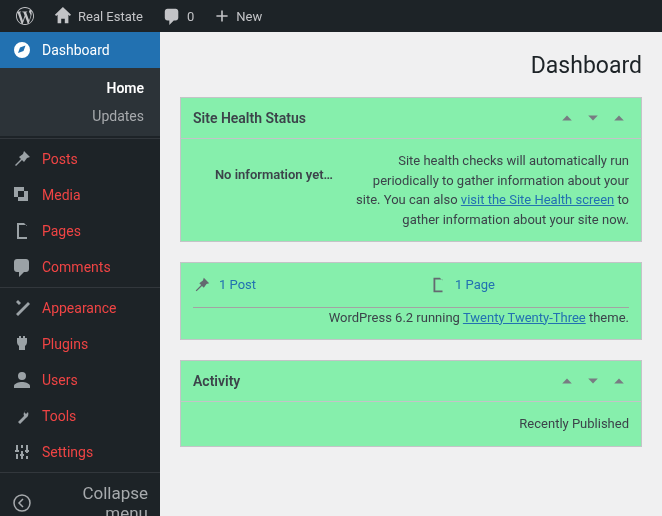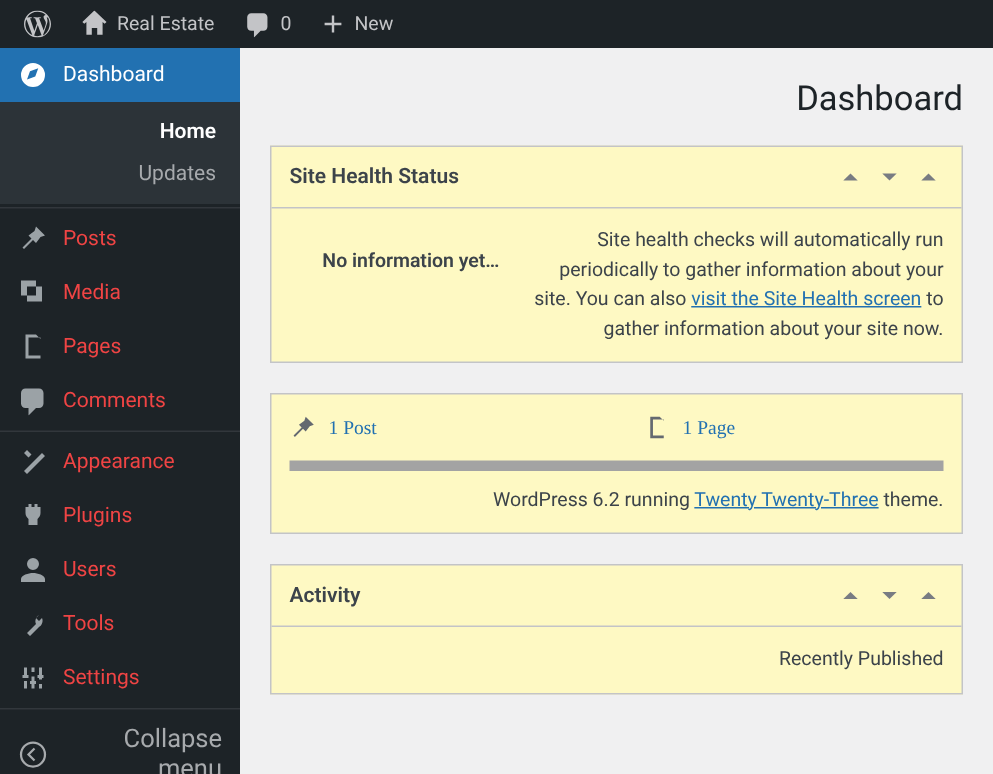--- a/index.html
+++ b/index.html
@@ -14,36 +14,36 @@
 .sidebar .menu-item.active::after { content: ""; position: absolute; right: -8px; top: 50%; margin-top: -8px; border: 8px solid transparent; border-right-color: #f0f0f1; }
 .sidebar .sub { background: #2c3338; padding: 6px 4px; }
 .sidebar .sub .sub-item { padding: 6px 12px; color: #a7aaad; cursor: pointer; font-size: 14px; }
 .sidebar .sub .sub-item.current { color: #fff; font-weight: 600; }
 .sidebar .sep { border-top: 1px solid #32373c; margin: 2px 0; }
 .sidebar .collapse { display: flex; align-items: center; gap: 10px; padding: 8px 12px; color: #a7aaad; cursor: pointer; font-size: 17px; }
 .sidebar svg { fill: rgba(240,246,252,.6); width: 20px; height: 20px; flex-shrink: 0; }
 .sidebar .menu-item.active svg { fill: #fff; }
 .content { flex: 1; padding: 20px; overflow-y: auto; }
 .content h1 { font-size: 23px; font-weight: 400; margin-bottom: 18px; color: #1d2327; }
-.postbox { background: #fef9c3; border: 1px solid #c3c4c7; margin-bottom: 20px; }
+.postbox { background: #86efac; border: 1px solid #c3c4c7; margin-bottom: 20px; }
 .postbox-header { display: flex; align-items: center; justify-content: space-between; padding: 10px 12px; border-bottom: 1px solid #c3c4c7; }
 .postbox-header h2 { font-size: 14px; font-weight: 600; }
 .controls { display: flex; gap: 6px; }
 .controls .ctl { width: 20px; height: 20px; display: flex; align-items: center; justify-content: center; cursor: pointer; color: #787c82; }
 .controls .ctl svg { fill: currentColor; width: 12px; height: 12px; }
 .postbox-body { padding: 12px; font-size: 13px; line-height: 1.5; }
 .health-body { display: flex; gap: 20px; }
 .health-left { width: 140px; font-weight: 600; padding-top: 14px; }
 .health-right { flex: 1; }
 a.link { color: #2271b1; text-decoration: underline; }
-.glance-grid { display: grid; grid-template-columns: 1fr 1fr; gap: 10px 36px; margin-bottom: 12px; font-family: Liberation Serif, serif; }
+.glance-grid { display: grid; grid-template-columns: 1fr 1fr; gap: 10px 36px; margin-bottom: 12px; }
 .glance-item { display: flex; align-items: center; gap: 8px; }
 .glance-item a { color: #2271b1; text-decoration: none; }
 .glance-item svg { fill: #646970; width: 18px; height: 18px; }
-.glance-footer { border-top: 7px solid #a3a3a3; padding-top: 10px; }
+.glance-footer { border-top: 1px solid #a3a3a3; }
 </style>
 </head>
 <body>
 
 <div class="toolbar">
   <div class="tb-item">
       <svg width="18" height="18" viewBox="0 0 20 20">
         <path d="M10 0C4.5 0 0 4.5 0 10s4.5 10 10 10 10-4.5 10-10S15.5 0 10 0zM1 10c0-1.3.3-2.5.8-3.6l4.3 11.8C3.1 16.8 1 13.6 1 10zm9 9c-.9 0-1.7-.1-2.5-.4l2.7-7.8 2.8 7.6c-.9.4-2 .6-3 .6zm1.2-13.2c.5 0 1-.1 1-.1.5-.1.4-.8-.1-.7 0 0-1.4.1-2.4.1-.9 0-2.3-.1-2.3-.1-.5 0-.6.7-.1.7 0 0 .5.1.9.1l1.4 3.7-1.9 5.7-3.2-9.4c.5 0 1-.1 1-.1.5-.1.4-.8-.1-.7 0 0-1.4.1-2.4.1h-.6C4.1 2.4 6.9 1 10 1c2.3 0 4.5.9 6.1 2.3h-.1c-.9 0-1.5.8-1.5 1.6 0 .7.4 1.4.9 2.1.3.6.8 1.3.8 2.4 0 .7-.3 1.6-.7 2.7l-.9 2.8-3.4-9.1zm6.6-.6c.7 1.4 1.2 3 1.2 4.8 0 3.7-2 6.9-5 8.6l2.7-7.9c.5-1.3.7-2.3.7-3.2 0-.8-.2-1.6-.6-2.3z"></path>
       </svg>
     </div>

